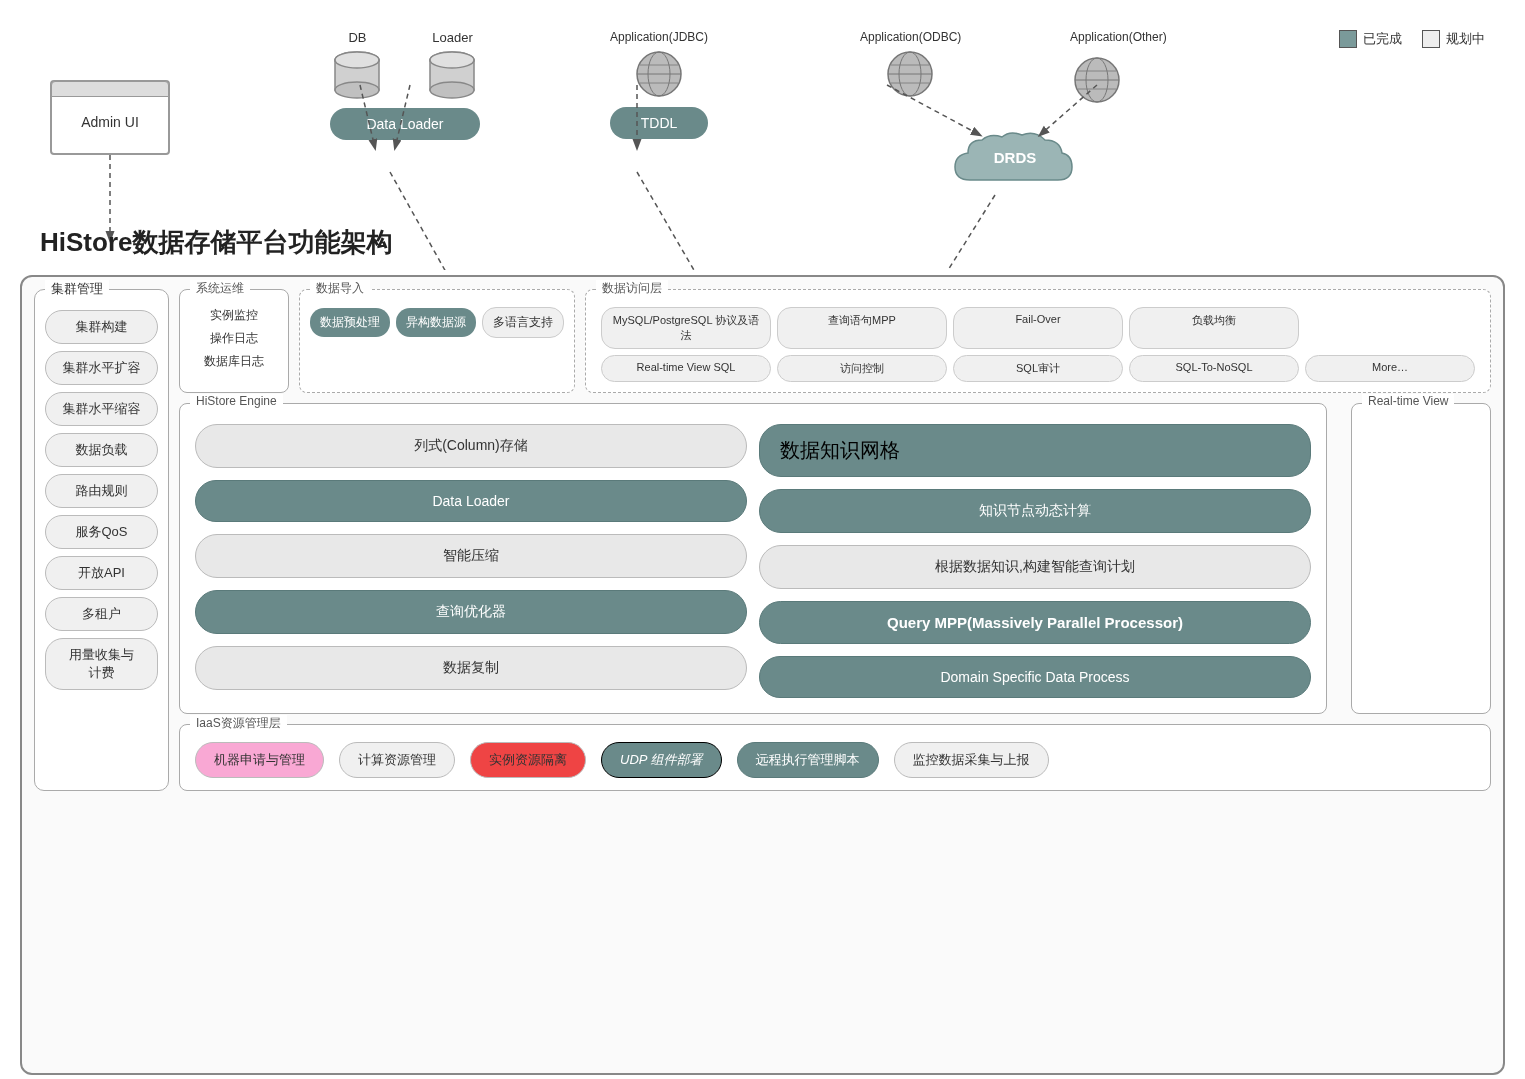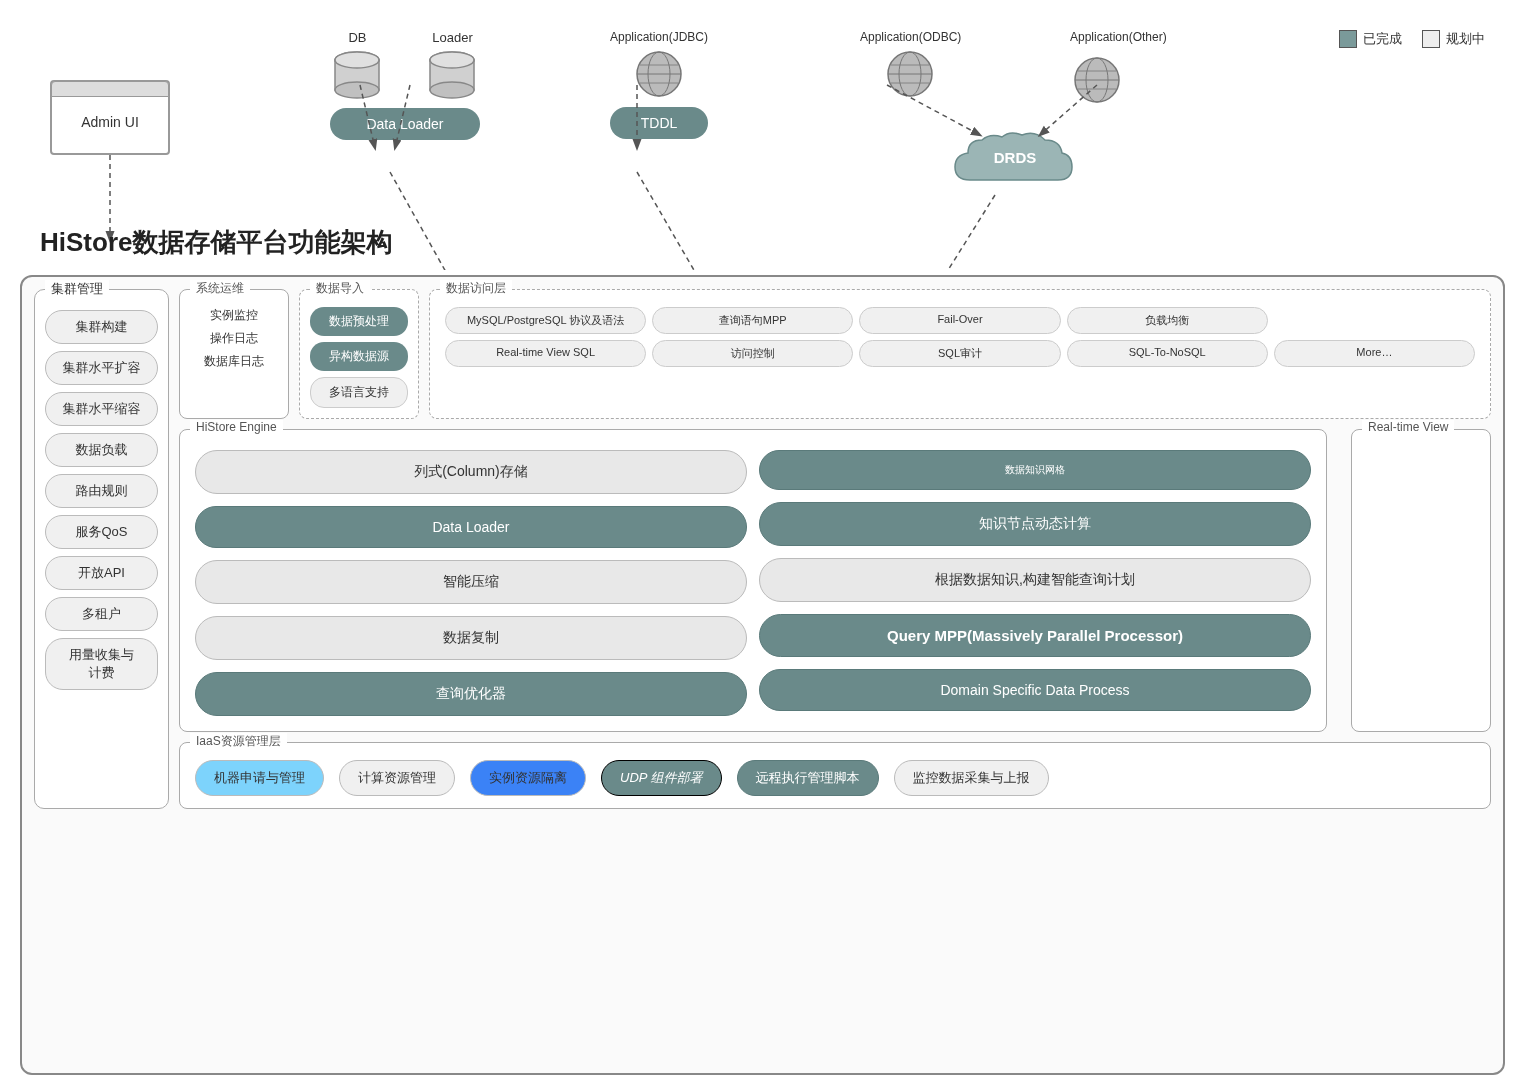--- a/index.html
+++ b/index.html
@@ -180,21 +180,21 @@
             <div style="position:absolute;top:-10px;left:10px;background:#fff;padding:0 6px;font-size:12px;color:#555;">系统运维</div>
             <div style="display:flex;flex-direction:column;gap:6px;margin-top:5px;">
               <div style="font-size:12px;color:#333;text-align:center;"><span>实例监控</span></div>
               <div style="font-size:12px;color:#333;text-align:center;"><span>操作日志</span></div>
               <div style="font-size:12px;color:#333;text-align:center;"><span>数据库日志</span></div>
             </div>
           </div>
 
           <div style="position:relative;border:1.5px dashed #aaa;border-radius:8px;padding:12px 10px 10px;background:#fff;flex-shrink:0;min-width:120px;">
             <div style="position:absolute;top:-10px;left:10px;background:#fff;padding:0 6px;font-size:12px;color:#555;">数据导入</div>
-            <div style="display:flex;flex-direction:column;gap:6px;margin-top:5px;">
+            <div style="display:flex;flex-direction:row;gap:6px;margin-top:5px;align-items:center;">
               <div style="background:#6a8a8a;border-radius:14px;padding:6px 10px;font-size:12px;color:#fff;text-align:center;"><span>数据预处理</span></div>
               <div style="background:#6a8a8a;border-radius:14px;padding:6px 10px;font-size:12px;color:#fff;text-align:center;"><span>异构数据源</span></div>
               <div style="background:#f0f0f0;border:1px solid #ccc;border-radius:14px;padding:6px 10px;font-size:12px;color:#333;text-align:center;"><span>多语言支持</span></div>
             </div>
           </div>
 
           <div style="position:relative;border:1.5px dashed #aaa;border-radius:8px;padding:12px 15px 10px;background:#fff;flex:1;">
             <div style="position:absolute;top:-10px;left:10px;background:#fff;padding:0 6px;font-size:12px;color:#555;">数据访问层</div>
             <div style="display:grid;grid-template-columns:repeat(5,1fr);gap:6px;margin-top:5px;">
               <div style="background:#f0f0f0;border:1px solid #ccc;border-radius:14px;padding:5px 8px;font-size:11px;color:#333;text-align:center;"><span>MySQL/PostgreSQL 协议及语法</span></div>
@@ -215,45 +215,45 @@
         <div style="display:flex;gap:24px;flex:1;">
 
           <div style="position:relative;border:1.5px solid #aaa;border-radius:8px;padding:15px;background:#fff;flex:1;">
             <div style="position:absolute;top:-10px;left:10px;background:#fff;padding:0 6px;font-size:12px;color:#555;">HiStore Engine</div>
             <div style="display:grid;grid-template-columns:1fr 1fr;gap:12px;margin-top:5px;">
 
               <div style="display:flex;flex-direction:column;gap:12px;">
                 <div style="background:#e8e8e8;border:1px solid #bbb;border-radius:22px;padding:12px 20px;font-size:14px;color:#333;text-align:center;"><span>列式(Column)存储</span></div>
                 <div style="background:#6a8a8a;border:1px solid #5a7a7a;border-radius:22px;padding:12px 20px;font-size:14px;color:#fff;text-align:center;"><span>Data Loader</span></div>
                 <div style="background:#e8e8e8;border:1px solid #bbb;border-radius:22px;padding:12px 20px;font-size:14px;color:#333;text-align:center;"><span>智能压缩</span></div>
+                <div style="background:#6a8a8a;border:1px solid #5a7a7a;border-radius:22px;padding:12px 20px;font-size:14px;color:#fff;text-align:center;"><span>查询优化器</span></div>
                 <div style="background:#e8e8e8;border:1px solid #bbb;border-radius:22px;padding:12px 20px;font-size:14px;color:#333;text-align:center;"><span>数据复制</span></div>
-                <div style="background:#6a8a8a;border:1px solid #5a7a7a;border-radius:22px;padding:12px 20px;font-size:14px;color:#fff;text-align:center;"><span>查询优化器</span></div>
               </div>
 
               <div style="display:flex;flex-direction:column;gap:12px;">
-                <div style="background:#6a8a8a;border:1px solid #5a7a7a;border-radius:22px;padding:12px 20px;font-size:10px;color:#ffffff;text-align:center;"><span>数据知识网格</span></div>
+                <div style="background:#6a8a8a;border:1px solid #5a7a7a;border-radius:22px;padding:12px 20px;font-size:20px;color:#000000;"><span>数据知识网格</span></div>
                 <div style="background:#6a8a8a;border:1px solid #5a7a7a;border-radius:22px;padding:12px 20px;font-size:14px;color:#fff;text-align:center;"><span>知识节点动态计算</span></div>
                 <div style="background:#e8e8e8;border:1px solid #bbb;border-radius:22px;padding:12px 20px;font-size:14px;color:#333;text-align:center;"><span>根据数据知识,构建智能查询计划</span></div>
                 <div style="background:#6a8a8a;border:1px solid #5a7a7a;border-radius:22px;padding:12px 20px;font-size:15px;color:#fff;text-align:center;font-weight:bold;"><span>Query MPP(Massively Parallel Processor)</span></div>
                 <div style="background:#6a8a8a;border:1px solid #5a7a7a;border-radius:22px;padding:12px 20px;font-size:14px;color:#fff;text-align:center;"><span>Domain Specific Data Process</span></div>
               </div>
             </div>
           </div>
 
           <div style="position:relative;border:1.5px solid #aaa;border-radius:8px;padding:12px 10px 10px;background:#fff;width:140px;flex-shrink:0;">
             <div style="position:absolute;top:-10px;left:10px;background:#fff;padding:0 6px;font-size:12px;color:#555;">Real-time View</div>
           </div>
         </div>
 
         <div style="position:relative;border:1.5px solid #aaa;border-radius:8px;padding:12px 15px 12px;background:#fff;">
           <div style="position:absolute;top:-10px;left:10px;background:#fff;padding:0 6px;font-size:12px;color:#555;">IaaS资源管理层</div>
           <div style="display:flex;align-items:center;gap:15px;flex-wrap:wrap;margin-top:5px;">
-            <div style="background:#7dd3fc;border:1px solid #bbb;border-radius:18px;padding:8px 18px;font-size:13px;color:#333;white-space:nowrap;"><span>机器申请与管理</span></div>
+            <div style="background:#f9a8d4;border:1px solid #bbb;border-radius:18px;padding:8px 18px;font-size:13px;color:#333;white-space:nowrap;"><span>机器申请与管理</span></div>
             <div style="background:#f0f0f0;border:1px solid #bbb;border-radius:18px;padding:8px 18px;font-size:13px;color:#333;white-space:nowrap;"><span>计算资源管理</span></div>
-            <div style="background:#3b82f6;border:1px solid #bbb;border-radius:18px;padding:8px 18px;font-size:13px;color:#333;white-space:nowrap;"><span>实例资源隔离</span></div>
+            <div style="background:#ef4444;border:1px solid #bbb;border-radius:18px;padding:8px 18px;font-size:13px;color:#333;white-space:nowrap;"><span>实例资源隔离</span></div>
             <div style="background:#6a8a8a;border:1px solid #000000;border-radius:18px;padding:8px 18px;font-size:13px;color:#fff;white-space:nowrap;font-style:italic;"><span>UDP 组件部署</span></div>
             <div style="background:#6a8a8a;border:1px solid #5a7a7a;border-radius:18px;padding:8px 18px;font-size:13px;color:#fff;white-space:nowrap;"><span>远程执行管理脚本</span></div>
             <div style="background:#f0f0f0;border:1px solid #bbb;border-radius:18px;padding:8px 18px;font-size:13px;color:#333;white-space:nowrap;"><span>监控数据采集与上报</span></div>
           </div>
         </div>
 
       </div>
     </div>
 
   </div>

